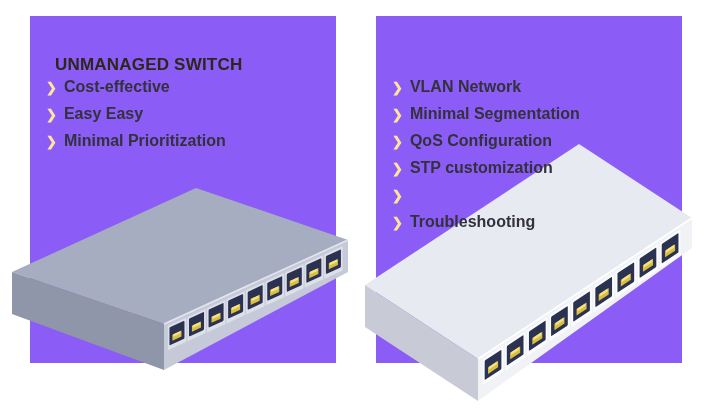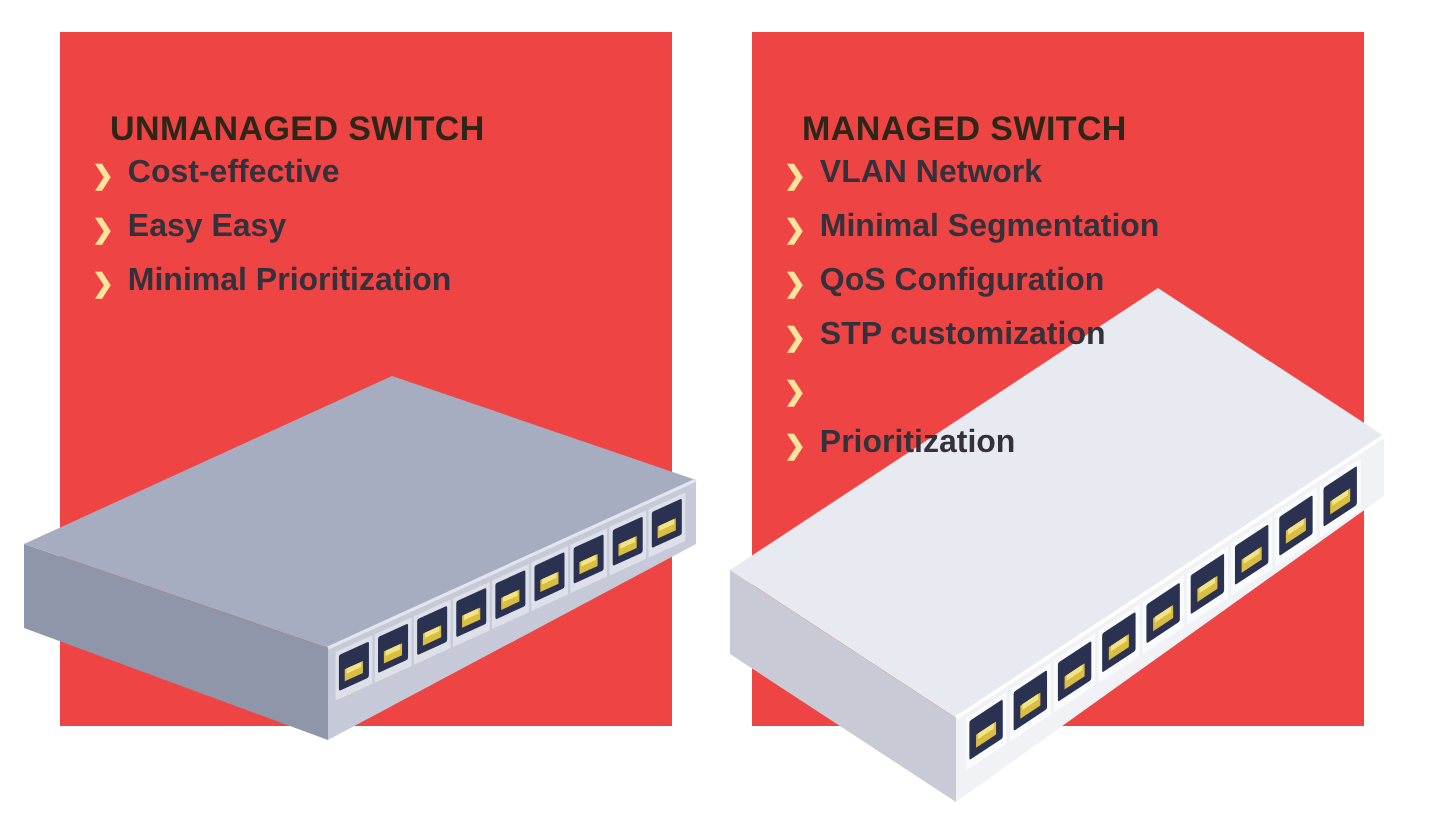--- a/index.html
+++ b/index.html
@@ -1,21 +1,21 @@
 <!DOCTYPE html>
 <html><head>
 <meta charset="utf-8">
 <style>
   html,body{margin:0;padding:0;}
   body{
     width:720px;height:410px;background:#ffffff;overflow:hidden;position:relative;
     font-family:"Liberation Sans", sans-serif;
   }
   .panel{
-    position:absolute;top:16px;width:306px;height:347px;background:#ef4444;
+    position:absolute;top:16px;width:306px;height:347px;background:#8b5cf6;
   }
   .panel-left{left:30px;}
   .panel-right{left:376px;}
   .panel-title{
     position:absolute;left:25px;top:40px;margin:0;z-index:3;
     font-size:17px;font-weight:700;letter-spacing:.2px;color:#2C2719;line-height:1;
   }
   .feature-list{
     position:absolute;left:16px;top:57px;margin:0;padding:0;list-style:none;z-index:3;
   }
@@ -48,21 +48,20 @@
         <span>Easy Easy</span>
       </li>
       <li class="feature-item">
         <span class="chev">❯</span>
         <span>Minimal Prioritization</span>
       </li>
     </ul>
   </section>
 
   <section class="panel panel-right">
-    <h2 class="panel-title">MANAGED SWITCH</h2>
     <ul class="feature-list">
       <li class="feature-item">
         <span class="chev">❯</span>
         <span>VLAN Network</span>
       </li>
       <li class="feature-item">
         <span class="chev">❯</span>
         <span>Minimal Segmentation</span>
       </li>
       <li class="feature-item">
@@ -71,21 +70,21 @@
       </li>
       <li class="feature-item">
         <span class="chev">❯</span>
         <span>STP customization</span>
       </li>
       <li class="feature-item">
         <span class="chev">❯</span>
       </li>
       <li class="feature-item">
         <span class="chev">❯</span>
-        <span>Prioritization</span>
+        <span>Troubleshooting</span>
       </li>
     </ul>
   </section>
 
   <svg class="switch-svg switch-left" width="370" height="225" viewBox="0 0 370 225">
     <defs>
       <g id="portL">
         <rect x="-1.8" y="-2.2" width="20.2" height="24.2" fill="#DDE0E9"></rect>
         <rect x="0" y="0" width="16.5" height="18" rx="1" fill="#2B3150"></rect>
         <rect x="3.2" y="8.5" width="10" height="6" fill="#D9BE42"></rect>

